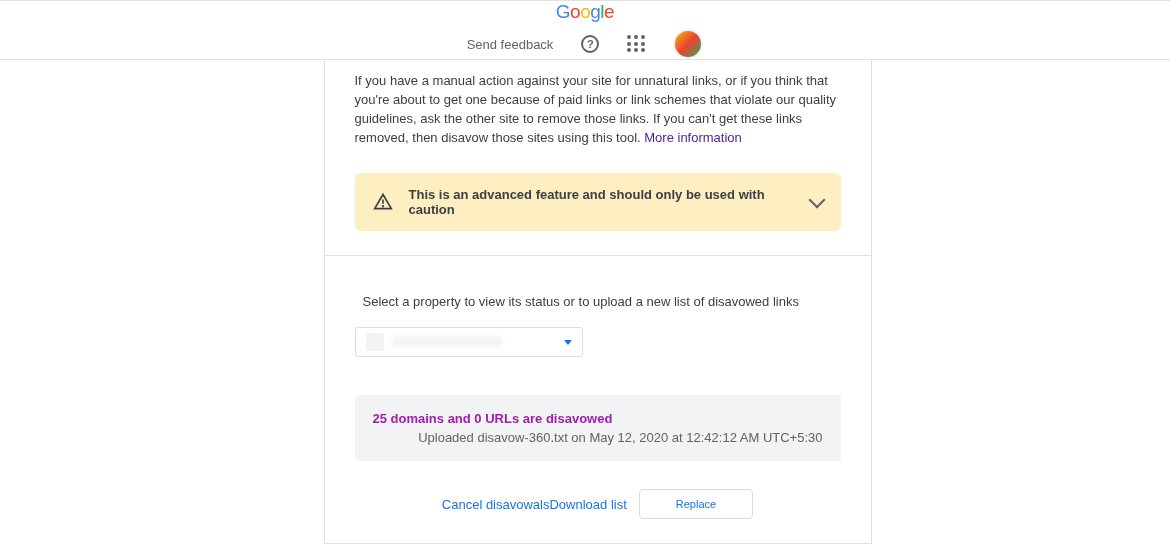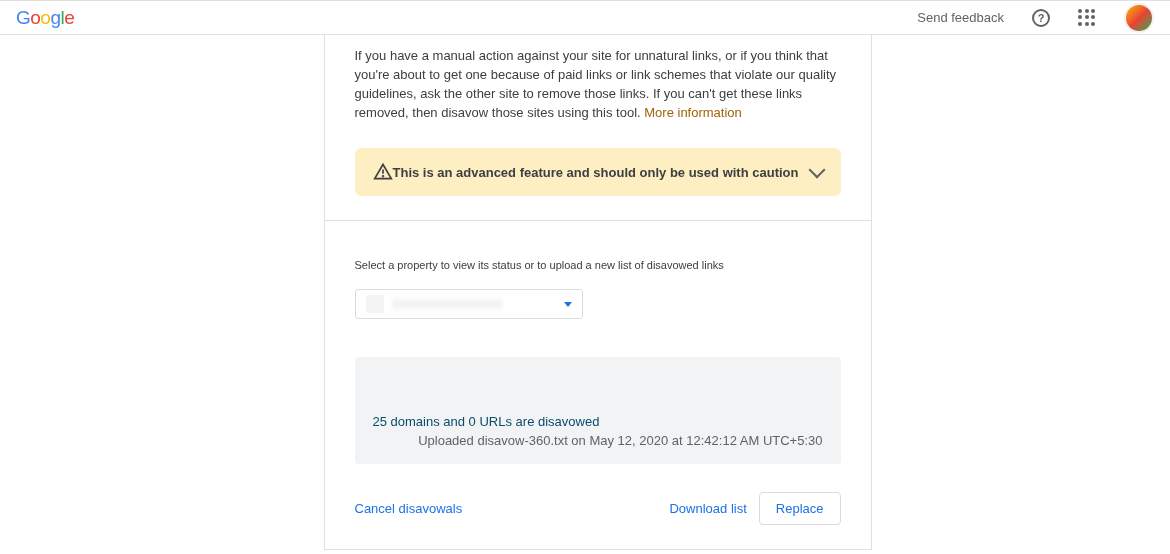--- a/index.html
+++ b/index.html
@@ -8,27 +8,28 @@
       box-sizing: border-box;
       font-family: Arial, 'Helvetica Neue', sans-serif;
     }
     body {
       background: #fff;
       width: 1170px;
       height: 554px;
       overflow: hidden;
     }
     .header {
-      height: 35px;
+      height: 60px;
       border-top: 1px solid #e0e0e0;
       border-bottom: 1px solid #e0e0e0;
       display: flex;
       align-items: center;
       padding: 0 16px;
       justify-content: space-between;
+      flex-direction: column;
     }
     .logo-section {
       display: flex;
       align-items: center;
     }
     .google-logo {
       font-size: 19px;
       font-weight: 500;
       letter-spacing: -0.5px;
     }
@@ -102,30 +103,31 @@
     .card-top {
       padding: 12px 30px 24px 30px;
       border-bottom: 1px solid #e0e0e0;
     }
     .intro-text {
       color: #3c4043;
       font-size: 13px;
       line-height: 1.45;
     }
     .more-info {
-      color: #a16207;
+      color: #4c1d95;
       cursor: pointer;
     }
     .warning-box {
       background: #feefc3;
       border-radius: 6px;
       padding: 14px 18px;
       margin-top: 26px;
       display: flex;
       align-items: center;
+      gap: 16px;
     }
     .warning-icon {
       width: 20px;
       height: 20px;
       flex-shrink: 0;
     }
     .warning-text {
       font-size: 13px;
       font-weight: 600;
       color: #3c4043;
@@ -137,23 +139,24 @@
       border-right: 2px solid #5f6368;
       border-bottom: 2px solid #5f6368;
       transform: rotate(45deg);
       margin-top: -4px;
       cursor: pointer;
     }
     .card-bottom {
       padding: 38px 30px 24px 30px;
     }
     .select-label {
-      font-size: 11px;
+      font-size: 13px;
       color: #3c4043;
       margin-bottom: 18px;
+      margin-left: 8px;
     }
     .property-select {
       width: 228px;
       height: 30px;
       border: 1px solid #dadce0;
       border-radius: 3px;
       display: flex;
       align-items: center;
       padding: 0 10px;
       justify-content: space-between;
@@ -185,53 +188,52 @@
       border-top: 5px solid #1a73e8;
     }
     .status-box {
       background: #f1f3f4;
       border-radius: 4px;
       padding: 16px 18px;
       margin-top: 38px;
     }
     .status-title {
       font-size: 13px;
-      font-weight: 400;
-      color: #0c4a6e;
+      font-weight: 700;
+      color: #a21caf;
       margin-bottom: 4px;
-      margin-top: 41px;
     }
     .status-sub {
       font-size: 13px;
       color: #5f6368;
       text-align: right;
     }
     .actions {
       display: flex;
       align-items: center;
-      justify-content: space-between;
+      justify-content: center;
       margin-top: 28px;
     }
     .link-btn {
       color: #1a73e8;
       font-size: 13px;
       cursor: pointer;
       font-weight: 500;
     }
     .right-actions {
       display: flex;
       align-items: center;
       gap: 12px;
     }
     .replace-btn {
       border: 1px solid #dadce0;
       border-radius: 4px;
-      padding: 8px 16px;
+      padding: 8px 36px;
       color: #1a73e8;
-      font-size: 13px;
+      font-size: 11px;
       cursor: pointer;
       font-weight: 500;
       background: #fff;
     }
   </style>
 </head>
 <body>
 
 <div class="header">
   <div class="logo-section">

